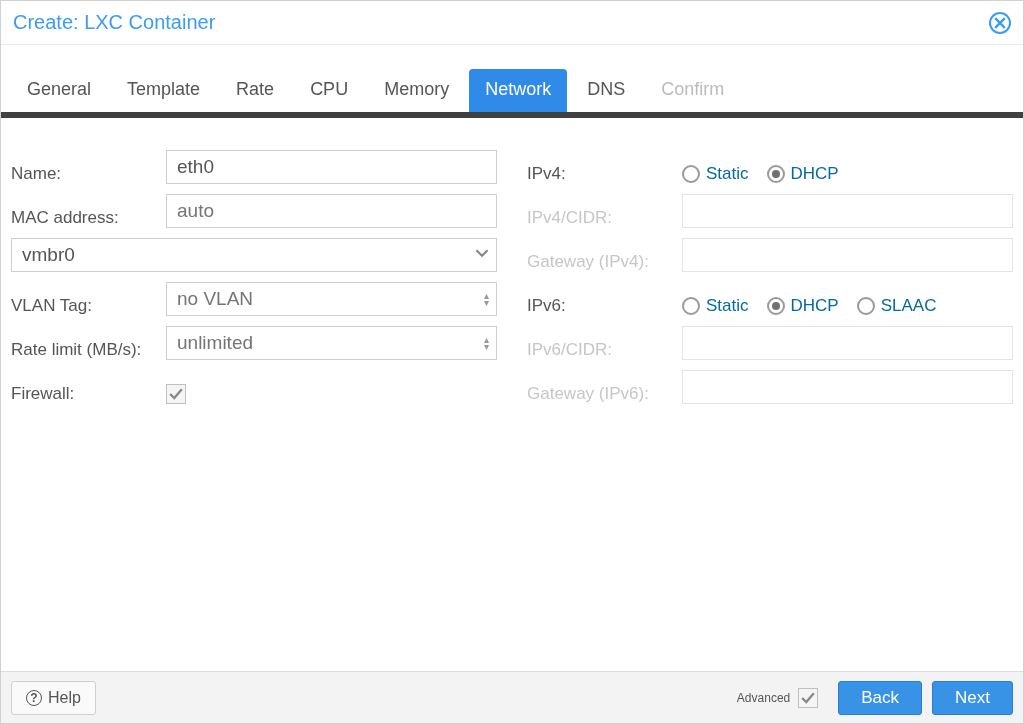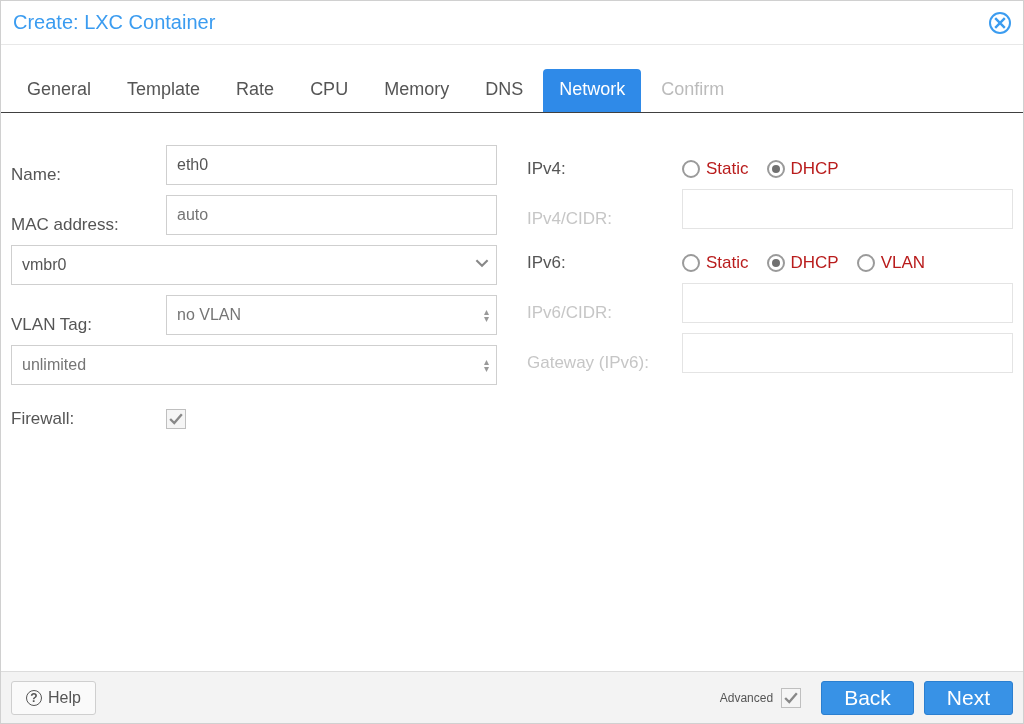--- a/index.html
+++ b/index.html
@@ -42,21 +42,21 @@
     display: flex; align-items: center; justify-content: center;
     color: #3b9cf0;
     cursor: pointer;
   }
   .close-btn svg { width: 12px; height: 12px; }
   .tabbar {
     display: flex;
     align-items: center;
     gap: 4px;
     padding: 8px 10px 0 10px;
-    border-bottom: 1px solid #404040;
+    border-bottom: 6px solid #404040;
   }
   .tab {
     padding: 10px 16px 12px 16px;
     font-size: 18px;
     color: #555;
     cursor: pointer;
     border-radius: 4px 4px 0 0;
   }
   .tab.active {
     background: #2f8ae8;
@@ -82,24 +82,24 @@
   }
   .field-label {
     width: 155px;
     color: #555;
     font-size: 17px;
   }
   .col.right .field-label { width: 155px; }
   .field-label.dim { color: #c6c6c6; }
   .input, .select, .spinner {
     flex: 1;
-    height: 40px;
+    height: 34px;
     border: 1px solid #cfcfcf;
     padding: 0 10px;
-    font-size: 16px;
+    font-size: 19px;
     color: #555;
     background: #fff;
     outline: none;
   }
   .input.disabled { background: #fff; color: #bbb; border-color: #e4e4e4; }
   .select-wrap, .spinner-wrap {
     flex: 1;
     position: relative;
     display: flex;
   }
@@ -126,21 +126,21 @@
     display: flex;
     align-items: center;
     gap: 18px;
   }
   .radio-opt {
     display: flex;
     align-items: center;
     gap: 6px;
     cursor: pointer;
     font-size: 17px;
-    color: #b91c1c;
+    color: #0369a1;
   }
   .radio {
     width: 18px; height: 18px;
     border: 2px solid #9a9a9a;
     border-radius: 50%;
     display: inline-flex;
     align-items: center; justify-content: center;
   }
   .radio.checked::after {
     content: "";
@@ -183,21 +183,21 @@
     font-size: 12px; color: #555;
     margin-right: 10px;
   }
   .btn {
     height: 34px;
     padding: 0 22px;
     background: #3892e6;
     color: #fff;
     border: 1px solid #2b7fd0;
     border-radius: 3px;
-    font-size: 21px;
+    font-size: 17px;
     cursor: pointer;
   }
 </style>
 </head>
 <body>
 
 <div class="dialog">
 
   <div class="titlebar">
     <div class="title">Create: LXC Container</div>
@@ -207,22 +207,22 @@
         </svg>
     </div>
   </div>
 
   <div class="tabbar">
     <div class="tab">General</div>
     <div class="tab">Template</div>
     <div class="tab">Rate</div>
     <div class="tab">CPU</div>
     <div class="tab">Memory</div>
+    <div class="tab active">Network</div>
     <div class="tab">DNS</div>
-    <div class="tab active">Network</div>
     <div class="tab disabled">Confirm</div>
   </div>
 
   <div class="form-area">
 
     <div class="col left">
 
       <div class="field-row">
         <div class="field-label">Name:</div>
         <input class="input" value="eth0" style="">
@@ -249,20 +249,21 @@
         <div class="spinner-wrap">
           <input class="input" placeholder="no VLAN" style="">
           <span class="spin">
             <span>▴</span>
               <span>▾</span>
           </span>
         </div>
       </div>
 
       <div class="field-row">
+        <div class="field-label">Rate limit (MB/s):</div>
         <div class="spinner-wrap">
           <input class="input" placeholder="unlimited" style="">
           <span class="spin">
             <span>▴</span>
               <span>▾</span>
           </span>
         </div>
       </div>
 
       <div class="field-row">
@@ -290,35 +291,39 @@
             <span>DHCP</span>
           </label>
         </div>
       </div>
 
       <div class="field-row">
         <div class="field-label dim">IPv4/CIDR:</div>
         <input class="input disabled" disabled="" style="">
       </div>
 
+      <div class="field-row">
+        <div class="field-label dim">Gateway (IPv4):</div>
+        <input class="input disabled" disabled="" style="">
+      </div>
 
       <div class="field-row">
         <div class="field-label">IPv6:</div>
         <div class="radio-group">
           <label class="radio-opt">
             <span class="radio"></span>
             <span>Static</span>
           </label>
           <label class="radio-opt">
             <span class="radio checked"></span>
             <span>DHCP</span>
           </label>
           <label class="radio-opt">
             <span class="radio"></span>
-            <span>VLAN</span>
+            <span>SLAAC</span>
           </label>
         </div>
       </div>
 
       <div class="field-row">
         <div class="field-label dim">IPv6/CIDR:</div>
         <input class="input disabled" disabled="" style="">
       </div>
 
       <div class="field-row">

